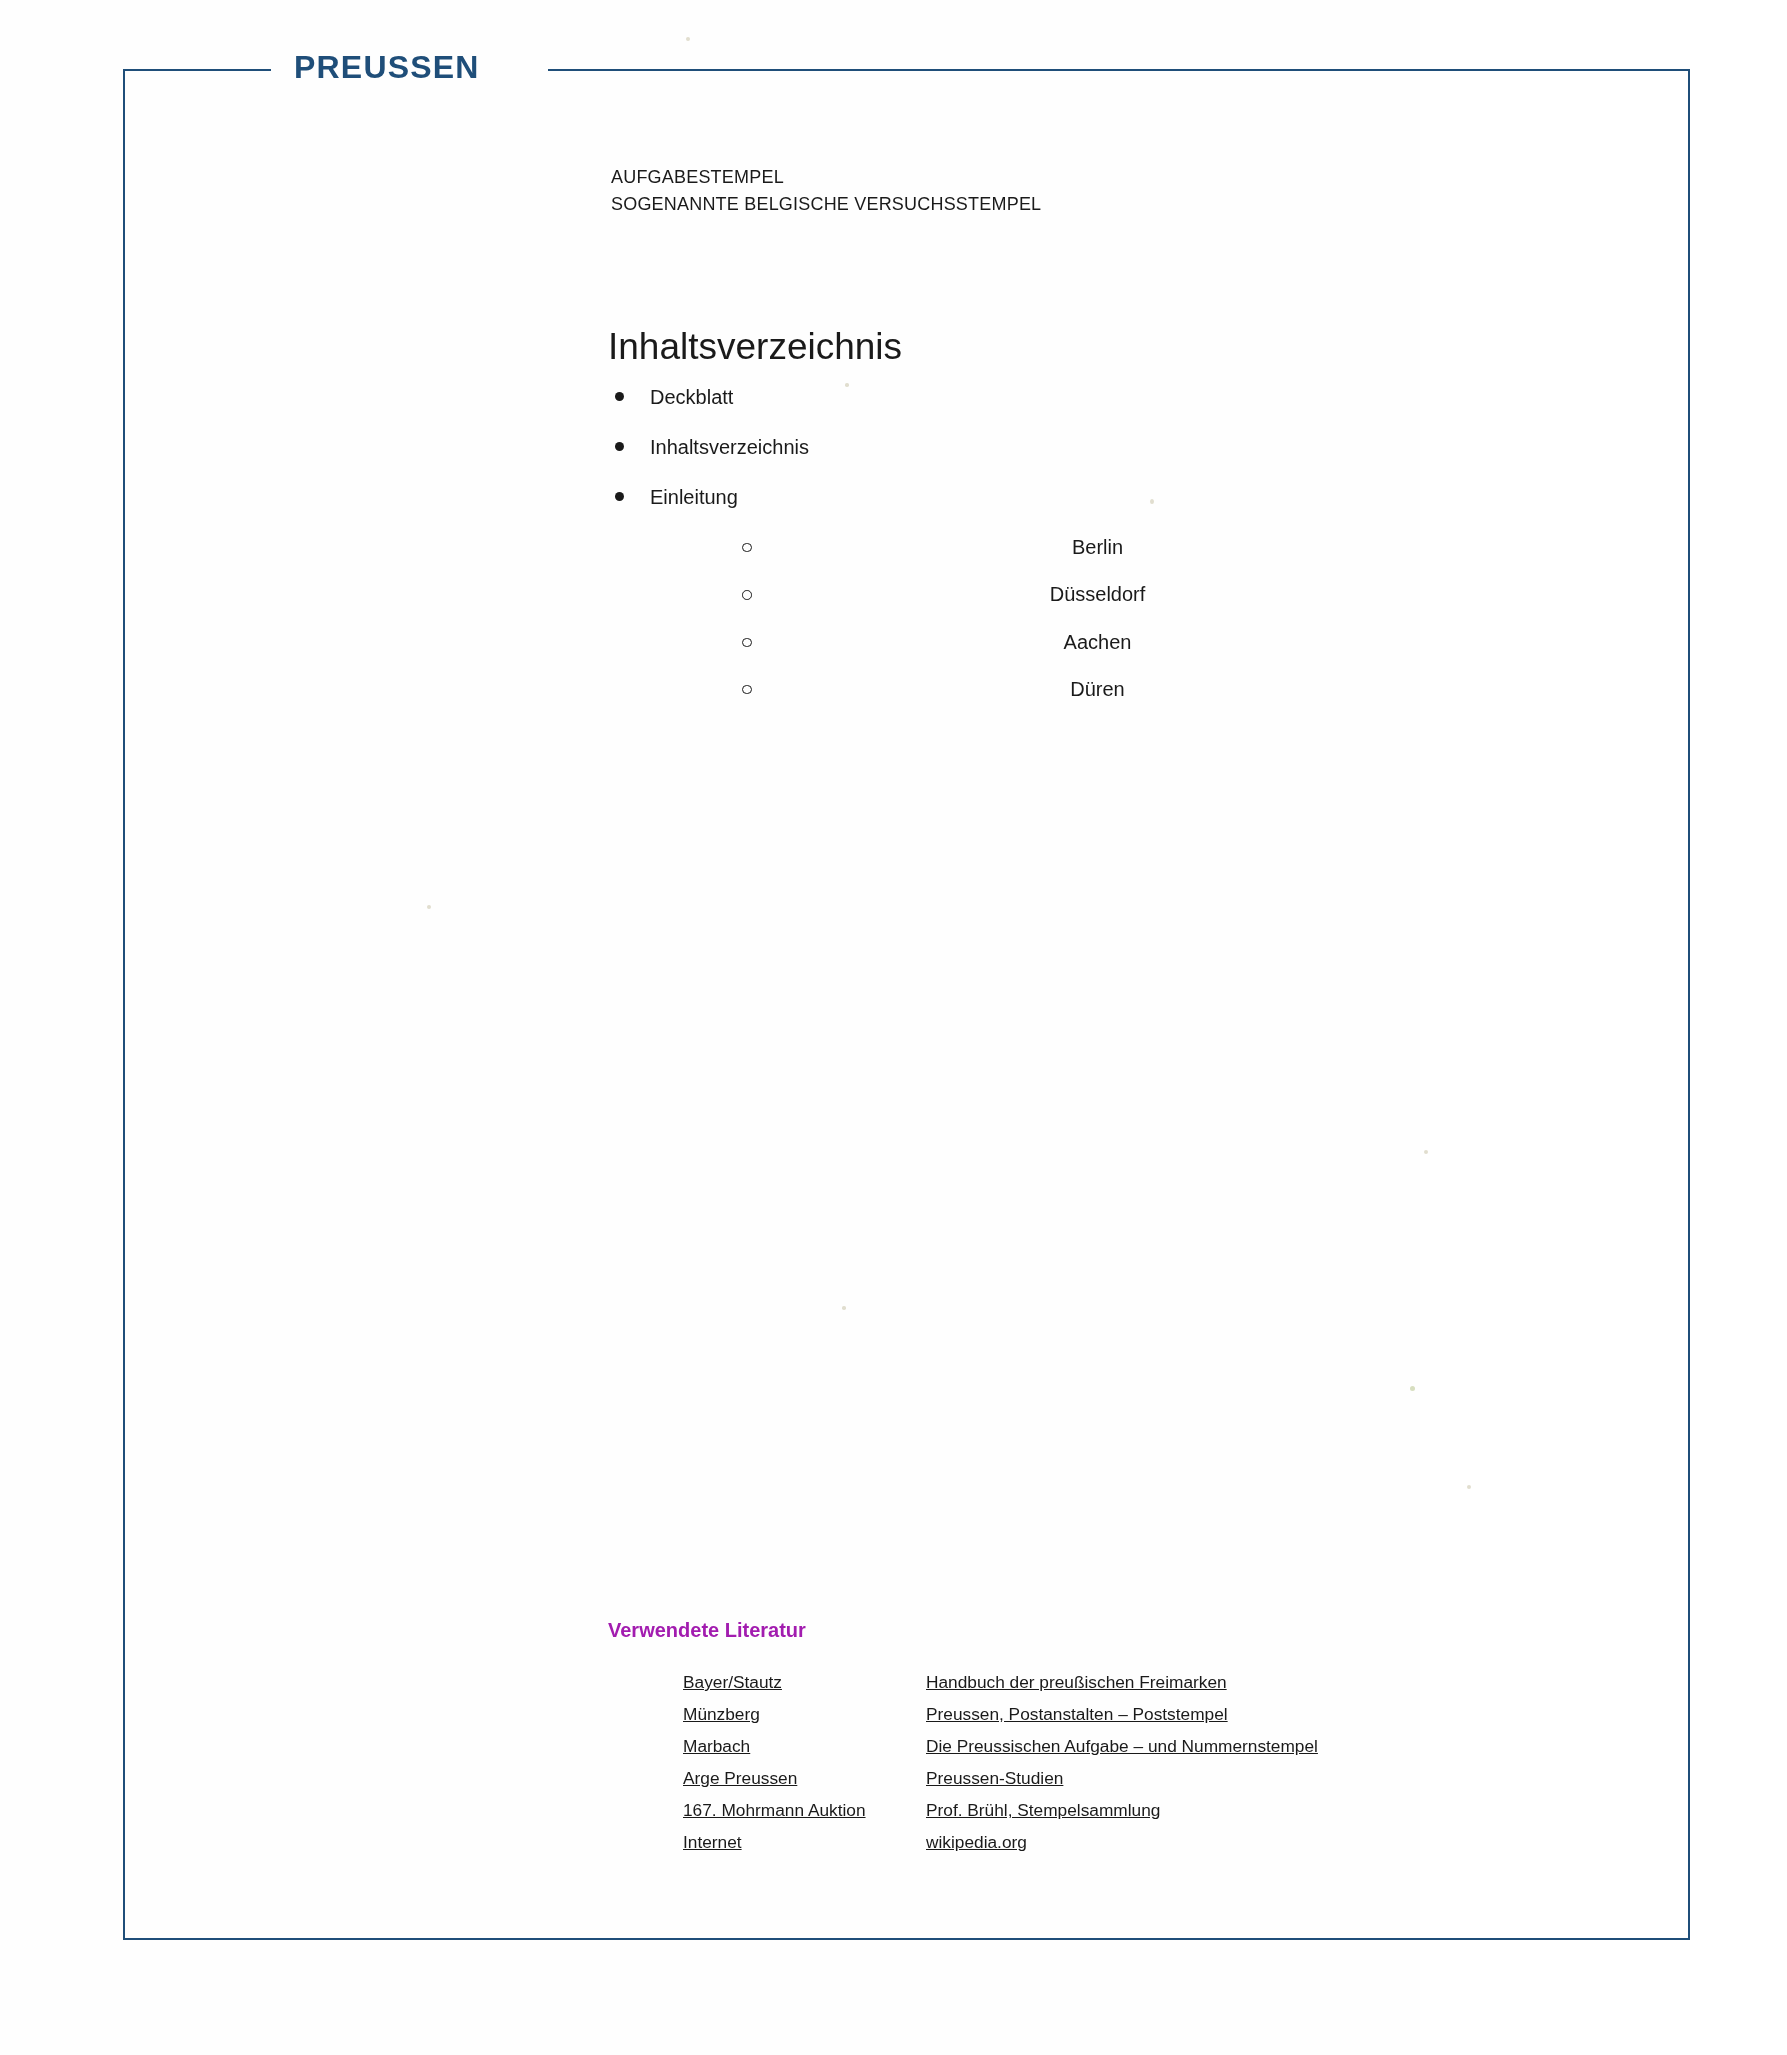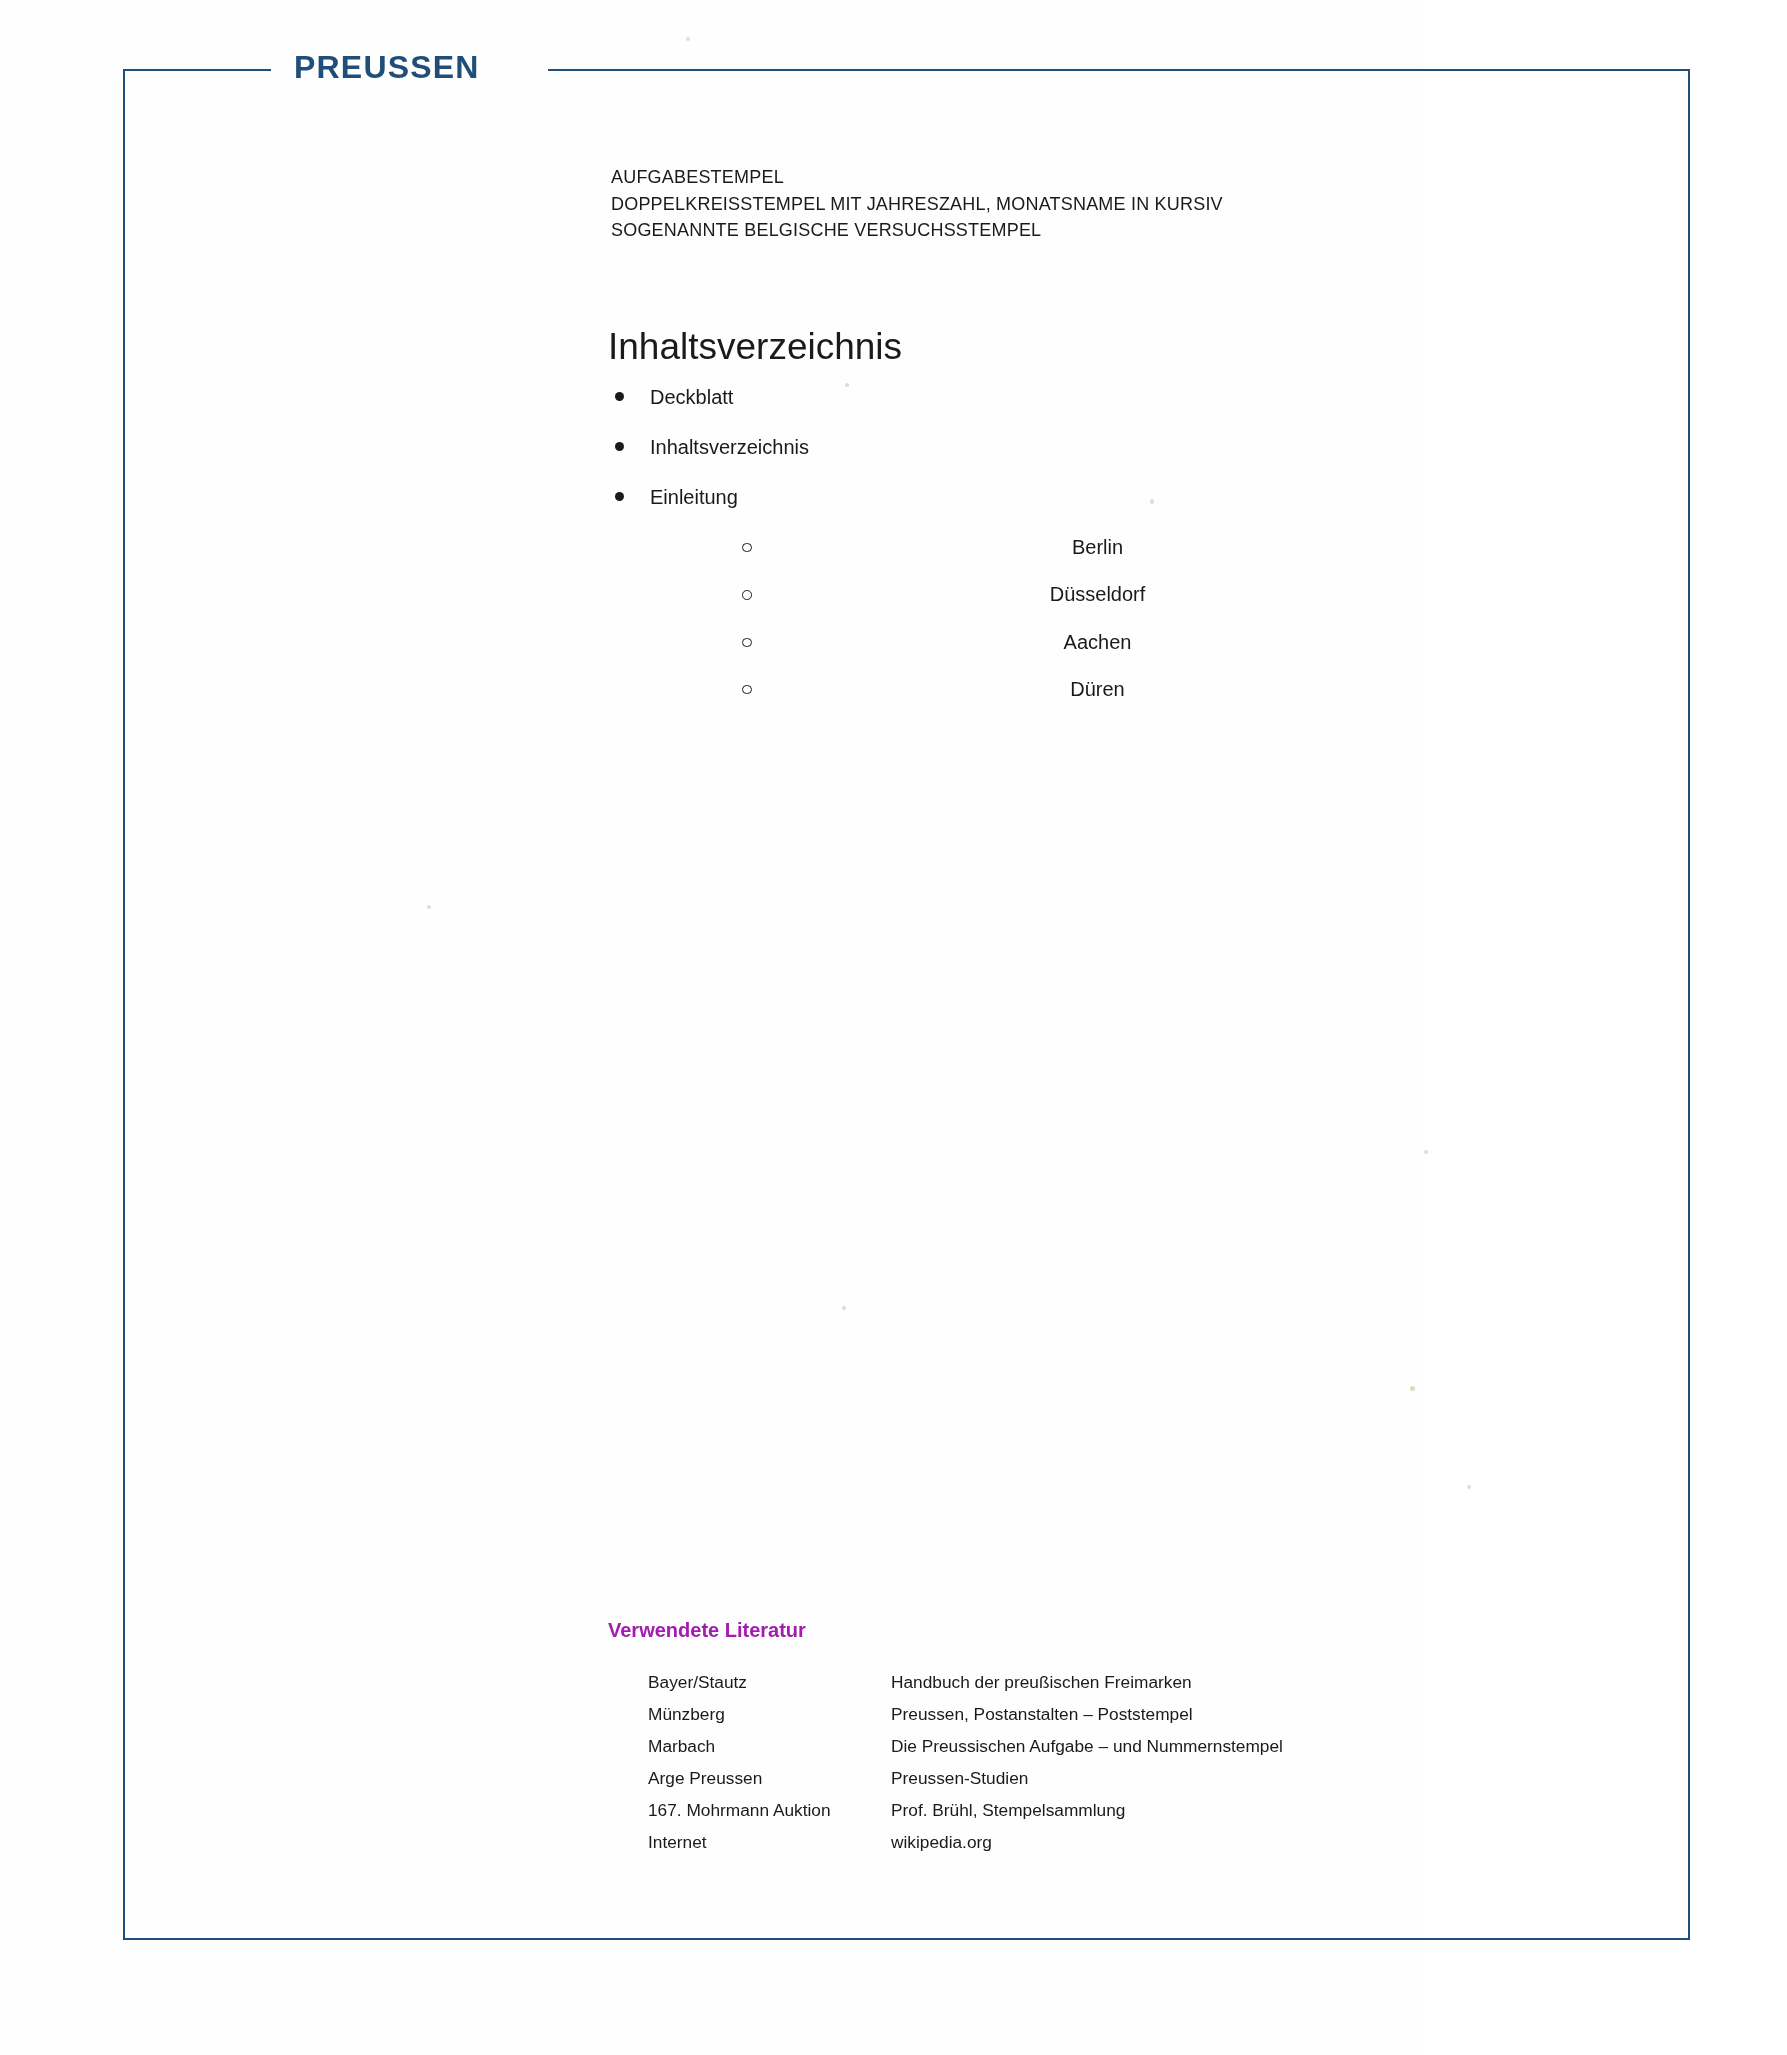--- a/index.html
+++ b/index.html
@@ -136,23 +136,24 @@
   .lit-heading {
     position: absolute;
     left: 608px;
     top: 1619px;
     font-size: 20px;
     font-weight: bold;
     color: #a21caf;
   }
   .lit-table {
     position: absolute;
-    left: 648px;
+    left: 683px;
     top: 1666px;
     border-collapse: collapse;
+    text-decoration: underline;
   }
   .lit-table td {
     font-size: 17.3px;
     line-height: 32px;
     padding: 0 0 0 0;
     vertical-align: top;
     color: #1a1a1a;
     white-space: nowrap;
   }
   .lit-table td.c1 { width: 236px; padding-right: 7px; }
@@ -170,21 +171,20 @@
 <body>
 
 <div class="sheet">
 
   <div class="frame"></div>
   <div class="frame-gap"></div>
   <div class="doc-title">PREUSSEN</div>
 
   <div class="caption-block">
     <div class="caption-line">AUFGABESTEMPEL</div>
-    <div class="caption-line">DOPPELKREISSTEMPEL MIT JAHRESZAHL, MONATSNAME IN KURSIV</div>
     <div class="caption-line">SOGENANNTE BELGISCHE VERSUCHSSTEMPEL</div>
   </div>
 
   <div class="toc-heading">Inhaltsverzeichnis</div>
 
   <div class="toc">
     <ul class="level1">
       <li>
         <span class="bullet"></span>
         <span class="toc-label">Deckblatt</span>

